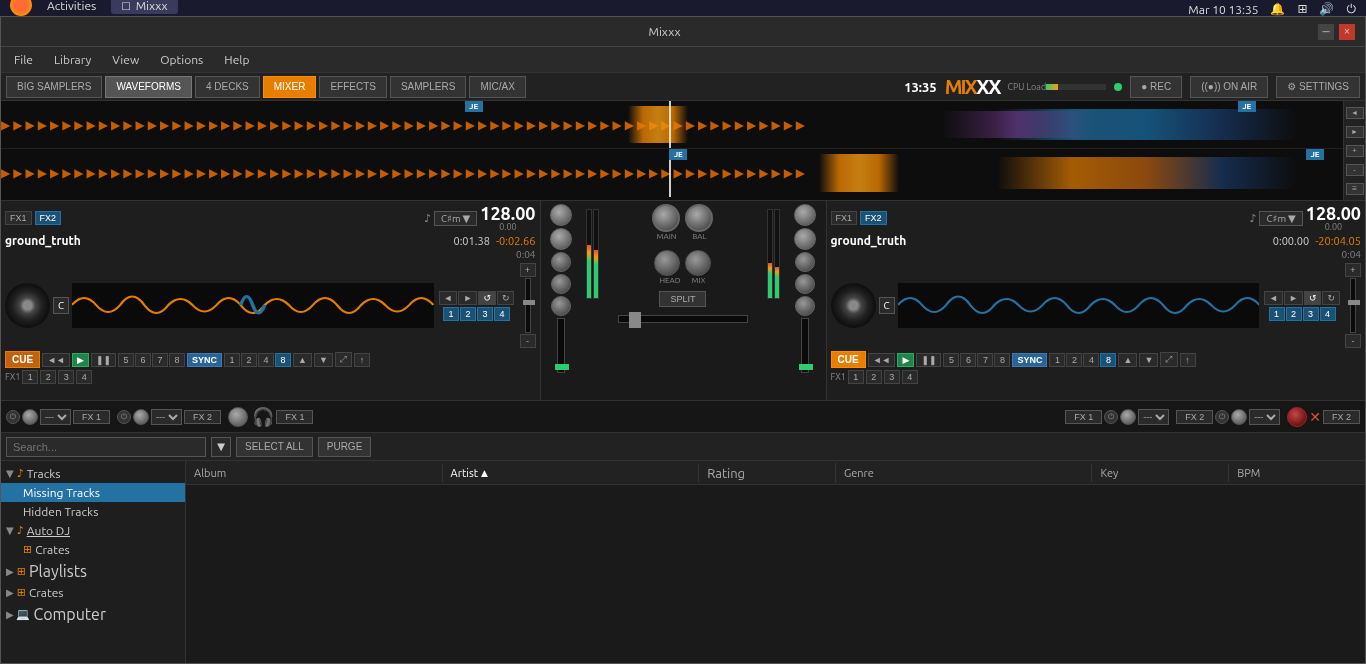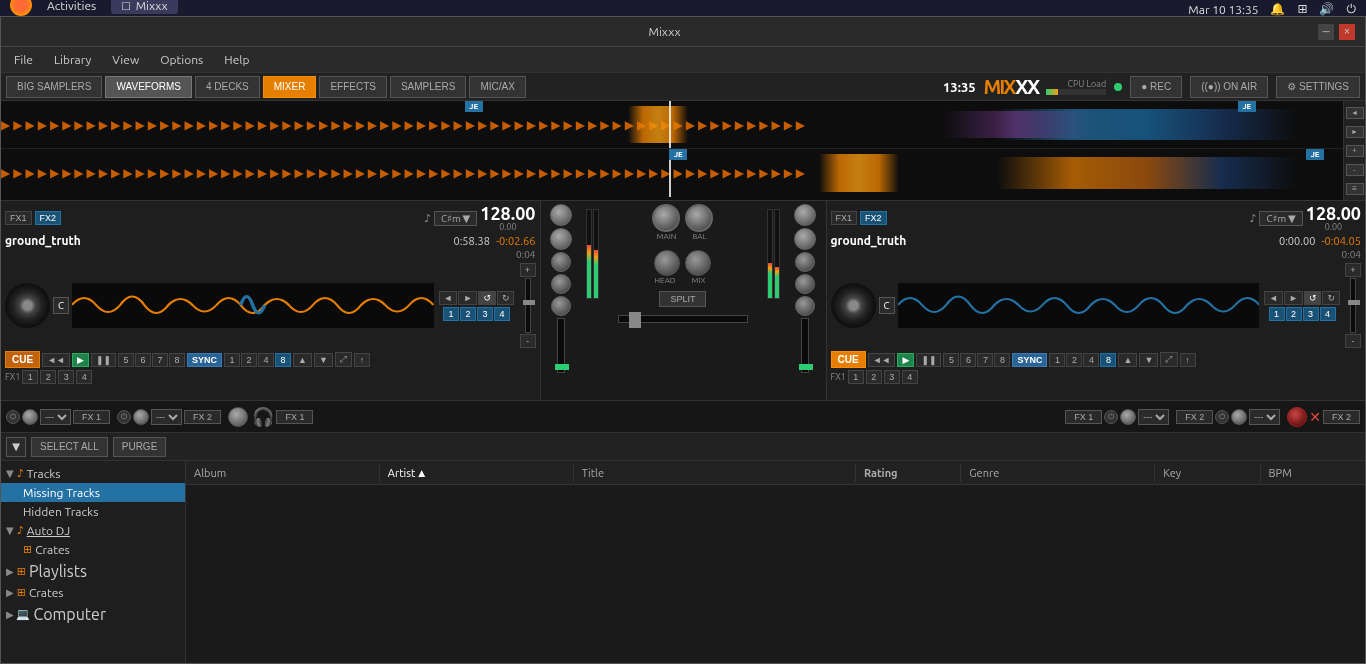--- a/index.html
+++ b/index.html
@@ -80,21 +80,21 @@
       <button class="toolbar-btn">BIG SAMPLERS</button>
       <button class="toolbar-btn active">WAVEFORMS</button>
       <button class="toolbar-btn">4 DECKS</button>
       <button class="toolbar-btn accent">MIXER</button>
       <button class="toolbar-btn">EFFECTS</button>
       <button class="toolbar-btn">SAMPLERS</button>
       <button class="toolbar-btn">MIC/AX</button>
       <div style="margin-left:auto;display:flex;align-items:center;gap:8px;">
         <span style="color:#fff;font-size:13px;font-weight:bold;">13:35</span>
         <span style="color:#e67e00;font-weight:bold;font-size:20px;letter-spacing:-2px;">MIX<span style="color:#fff;">XX</span></span>
-        <div style="display:flex;flex-direction:column;align-items:flex-end;">
+        <div style="display:flex;flex-direction:row;align-items:center;">
           <span style="font-size:9px;color:#888;">CPU Load</span>
           <div style="width:60px;height:6px;background:#333;">
             <div style="width:20%;height:100%;background:linear-gradient(to right,#2ecc71,#f39c12);"></div>
           </div>
         </div>
         <div class="led green"></div>
         <button class="toolbar-btn">● REC</button>
         <button class="toolbar-btn">((●)) ON AIR</button>
         <button class="toolbar-btn">⚙ SETTINGS</button>
       </div>
@@ -164,21 +164,21 @@
           </div>
           <div style="display:flex;flex-direction:column;align-items:center;">
             <span style="color:#fff;font-size:18px;font-weight:bold;line-height:1;">128.00</span>
             <span style="color:#888;font-size:9px;">0.00</span>
           </div>
         </div>
 
         <div style="display:flex;justify-content:space-between;margin-bottom:2px;">
           <span style="color:#fff;font-size:12px;font-weight:bold;">ground_truth</span>
           <div style="display:flex;gap:6px;align-items:center;">
-            <span style="color:#ccc;font-size:11px;">0:58.38</span>
+            <span style="color:#ccc;font-size:11px;">0:01.38</span>
             <span style="color:#e67e00;font-size:11px;">-0:02.66</span>
           </div>
         </div>
         <div style="display:flex;justify-content:flex-end;margin-bottom:3px;">
           <span style="color:#888;font-size:10px;">0:04</span>
         </div>
 
         <div style="display:flex;gap:3px;align-items:center;margin-bottom:3px;">
 
           <div class="mini-vinyl">
@@ -289,21 +289,21 @@
                 <div style="width:28px;height:28px;background:radial-gradient(circle at 40% 35%,#aaa,#333);border-radius:50%;border:2px solid #666;cursor:pointer;"></div>
                 <span style="color:#888;font-size:8px;">MAIN</span>
               </div>
               <div style="display:flex;flex-direction:column;align-items:center;">
                 <div style="width:28px;height:28px;background:radial-gradient(circle at 40% 35%,#aaa,#333);border-radius:50%;border:2px solid #666;cursor:pointer;"></div>
                 <span style="color:#888;font-size:8px;">BAL</span>
               </div>
             </div>
 
             <div style="display:flex;gap:5px;margin-top:3px;">
-              <div style="display:flex;flex-direction:column;align-items:flex-start;">
+              <div style="display:flex;flex-direction:column;align-items:flex-end;">
                 <div style="width:26px;height:26px;background:radial-gradient(circle at 40% 35%,#999,#333);border-radius:50%;border:1px solid #555;cursor:pointer;"></div>
                 <span style="color:#888;font-size:8px;">HEAD</span>
               </div>
               <div style="display:flex;flex-direction:column;align-items:center;">
                 <div style="width:26px;height:26px;background:radial-gradient(circle at 40% 35%,#999,#333);border-radius:50%;border:1px solid #555;cursor:pointer;"></div>
                 <span style="color:#888;font-size:8px;">MIX</span>
               </div>
             </div>
             <button style="padding:2px 10px;background:#333;border:1px solid #555;color:#aaa;font-size:9px;cursor:pointer;margin-top:3px;">SPLIT</button>
 
@@ -355,21 +355,21 @@
           <div style="display:flex;flex-direction:column;align-items:center;">
             <span style="color:#fff;font-size:18px;font-weight:bold;line-height:1;">128.00</span>
             <span style="color:#888;font-size:9px;">0.00</span>
           </div>
         </div>
 
         <div style="display:flex;justify-content:space-between;margin-bottom:2px;">
           <span style="color:#fff;font-size:12px;font-weight:bold;">ground_truth</span>
           <div style="display:flex;gap:6px;align-items:center;">
             <span style="color:#ccc;font-size:11px;">0:00.00</span>
-            <span style="color:#e67e00;font-size:11px;">-0:04.05</span>
+            <span style="color:#e67e00;font-size:11px;">-20:04.05</span>
           </div>
         </div>
         <div style="display:flex;justify-content:flex-end;margin-bottom:3px;">
           <span style="color:#888;font-size:10px;">0:04</span>
         </div>
 
         <div style="display:flex;gap:3px;align-items:center;margin-bottom:3px;">
           <div class="mini-vinyl">
             <div class="mini-vinyl-center"></div>
           </div>
@@ -476,20 +476,21 @@
         </select>
         <div style="width:20px;height:20px;background:radial-gradient(circle at 40% 35%,#cc4444,#440000);border-radius:50%;border:1px solid #aa2222;cursor:pointer;margin-left:5px;"></div>
         <span style="color:#e74c3c;font-size:14px;">✕</span>
         <button style="padding:1px 8px;background:#2a2a2a;border:1px solid #555;color:#aaa;font-size:9px;cursor:pointer;">FX 2</button>
       </div>
     </div>
 
     <div style="display:flex;flex-direction:column;flex:1;background:#1a1a1a;">
 
       <div style="background:#222;height:28px;display:flex;align-items:center;padding:0 5px;gap:5px;border-bottom:1px solid #333;">
+        <input type="text" placeholder="Search..." style="flex: 1 1 0%; max-width: 200px; background: rgb(42, 42, 42); border: 1px solid rgb(85, 85, 85); color: rgb(204, 204, 204); padding: 2px 6px; height: 20px; font-size: 11px;">
         <button style="background:#2a2a2a;border:1px solid #555;color:#ccc;width:20px;height:20px;cursor:pointer;">▼</button>
         <button style="padding:2px 8px;background:#333;border:1px solid #555;color:#aaa;cursor:pointer;font-size:10px;height:20px;">SELECT ALL</button>
         <button style="padding:2px 8px;background:#333;border:1px solid #555;color:#aaa;cursor:pointer;font-size:10px;height:20px;">PURGE</button>
       </div>
 
       <div style="display:flex;flex:1;overflow:hidden;">
 
         <div style="width:185px;background:#1e1e1e;border-right:1px solid #333;overflow-y:auto;padding:3px 0;">
 
           <div style="display:flex;align-items:center;gap:3px;padding:3px 5px;cursor:pointer;color:#ccc;">
@@ -537,22 +538,21 @@
         </div>
 
         <div style="flex:1;overflow:auto;">
 
           <div style="display:flex;background:#222;border-bottom:1px solid #333;height:24px;align-items:center;position:sticky;top:0;">
             <div style="padding:3px 8px;color:#aaa;font-size:11px;cursor:pointer;border-right:1px solid #333;min-width:150px;flex:2;">Album</div>
             <div style="padding:3px 8px;color:#fff;font-size:11px;cursor:pointer;border-right:1px solid #333;min-width:150px;flex:2;display:flex;align-items:center;gap:3px;">
               <span>Artist</span>
               <span style="font-size:9px;">▲</span>
             </div>
-            <div style="padding:3px 8px;color:#aaa;font-size:11px;cursor:pointer;border-right:1px solid #333;min-width:200px;flex:3;">Title</div>
-            <div style="padding:3px 8px;color:#aaa;font-size:11px;cursor:pointer;border-right:1px solid #333;min-width:80px;flex:1;font-weight:bold;">Rating</div>
+            <div style="padding:3px 8px;color:#aaa;font-size:13px;cursor:pointer;border-right:1px solid #333;min-width:80px;flex:1;">Rating</div>
             <div style="padding:3px 8px;color:#aaa;font-size:11px;cursor:pointer;border-right:1px solid #333;min-width:120px;flex:2;">Genre</div>
             <div style="padding:3px 8px;color:#aaa;font-size:11px;cursor:pointer;border-right:1px solid #333;min-width:60px;flex:1;">Key</div>
             <div style="padding:3px 8px;color:#aaa;font-size:11px;cursor:pointer;min-width:60px;flex:1;">BPM</div>
           </div>
 
           <div style="flex:1;background:#1a1a1a;"></div>
         </div>
       </div>
     </div>
   </div>

